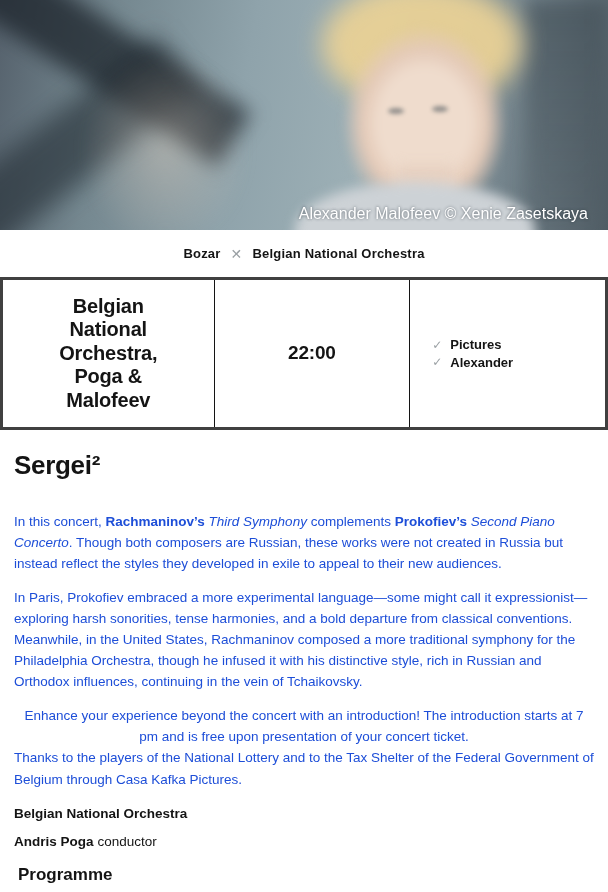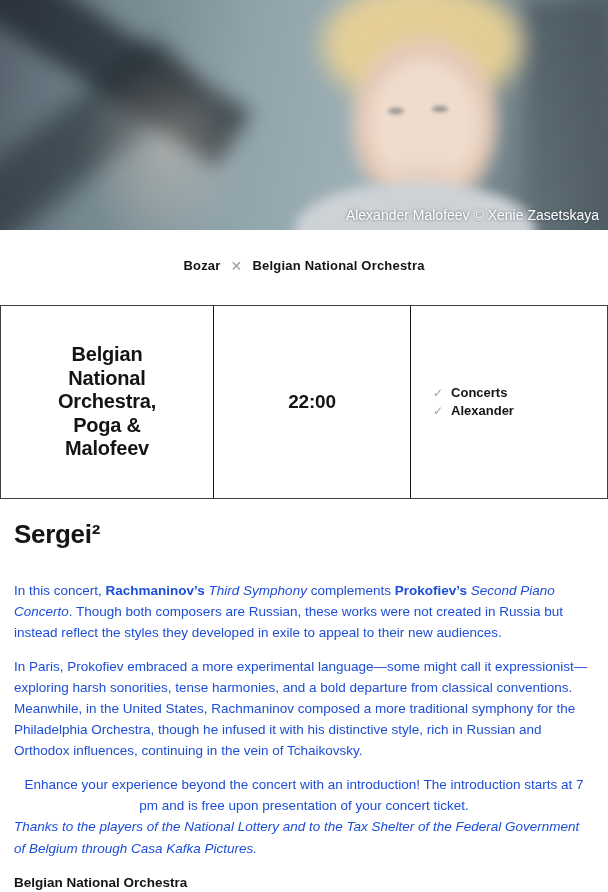--- a/index.html
+++ b/index.html
@@ -29,53 +29,53 @@
   .eyeL { left:388px; top:108px; width:16px; height:6px; border-radius:50%;
            background:rgba(70,80,88,.55); filter:blur(2px); }
   .eyeR { left:432px; top:106px; width:16px; height:6px; border-radius:50%;
            background:rgba(70,80,88,.55); filter:blur(2px); }
   .neck { left:398px; top:165px; width:56px; height:55px; background:#e7d1c1; filter:blur(6px); }
   .shirt { left:295px; top:182px; width:240px; height:95px; border-radius:55% 55% 0 0;
            background:#cdd2d6; filter:blur(6px); }
   .rightdark { left:525px; top:0; width:83px; height:230px;
            background:linear-gradient(rgba(58,70,78,.55), rgba(84,96,104,.30)); filter:blur(9px); }
   .hero-credit {
-    position:absolute; right:9px; bottom:7px; z-index:5;
-    font-size:14px; color:#ffffff; text-shadow:0 0 3px rgba(40,50,60,.7);
+    position:absolute; right:20px; bottom:7px; z-index:5;
+    font-size:16px; color:#ffffff; text-shadow:0 0 3px rgba(40,50,60,.7);
   }
 
   
   .partner-line {
-    height:47px; display:flex; justify-content:center;
-    font-size:13px; font-weight:bold; letter-spacing:.2px;margin-top:28px;
+    height:47px; display:flex; align-items:center; justify-content:center;
+    font-size:13px; font-weight:bold; letter-spacing:.2px;
   }
   .partner-line .sep { color:#9aa0a4; margin:0 10px; font-weight:normal; font-size:14px; }
 
   
   .info-grid {
-    display:flex; width:608px; height:194px;
-    border:1px solid #404040;
+    display:flex; width:608px; height:153px;
+    border:3px solid #404040;
   }
   .info-cell { display:flex; flex-direction:column; align-items:center; justify-content:center; }
   .cell-title { width:213px; border-right:1px solid #141414; text-align:center; }
   .cell-title .event-title {
     font-size:20px; font-weight:bold; line-height:1.18; max-width:136px; letter-spacing:-.2px;
   }
   .cell-date { width:197px; border-right:1px solid #141414; text-align:center; }
   .cell-date .date-line { font-size:19px; font-weight:bold; line-height:1.5; letter-spacing:-.2px; }
   .cell-tags { width:196px; align-items:flex-start; justify-content:center; padding-left:22px; }
   .tag-item { display:flex; align-items:center; font-size:13px; font-weight:bold; line-height:1.35; cursor:pointer; }
   .tag-item .check { color:#9aa0a4; font-weight:normal; font-size:12px; margin-right:8px; }
 
   
   .article { padding:20px 14px 0 14px; }
   .page-title { font-size:26px; font-weight:bold; letter-spacing:-.3px; margin-bottom:30px; }
   .article p { font-size:13.5px; line-height:1.56; margin-bottom:13px; color:#1d4ed8; }
   .article p.tight { margin-bottom:0;text-align:center; }
-  .italic { font-style:italic; }
+  .italic { }
   .credits { margin-top:16px; }
   .credit-line { font-size:13.5px; margin-bottom:13px; }
   .credit-line .credit-name { font-weight:bold; }
   .credit-line .credit-role { font-weight:normal; margin-left:4px; }
   .programme { padding-left:4px; margin-top:16px; }
   .programme-heading { font-size:17px; font-weight:bold; margin-bottom:6px; }
 </style>
 </head>
 <body>
 
@@ -102,21 +102,21 @@
 <div class="info-grid">
   <div class="info-cell cell-title">
     <div class="event-title">Belgian National Orchestra, Poga &amp; Malofeev</div>
   </div>
   <div class="info-cell cell-date">
     <div class="date-line">22:00</div>
   </div>
   <div class="info-cell cell-tags">
     <div class="tag-item">
       <span class="check">✓</span>
-      <span>Concerts</span>
+      <span>Pictures</span>
     </div>
     <div class="tag-item">
       <span class="check">✓</span>
       <span>Alexander</span>
     </div>
   </div>
 </div>
 
 <div class="article">
   <h1 class="page-title">Sergei²</h1>
@@ -125,19 +125,22 @@
 
   <p>In Paris, Prokofiev embraced a more experimental language—some might call it expressionist—exploring harsh sonorities, tense harmonies, and a bold departure from classical conventions. Meanwhile, in the United States, Rachmaninov composed a more traditional symphony for the Philadelphia Orchestra, though he infused it with his distinctive style, rich in Russian and Orthodox influences, continuing in the vein of Tchaikovsky.</p>
 
   <p class="tight">Enhance your experience beyond the concert with an introduction! The introduction starts at 7 pm and is free upon presentation of your concert ticket.</p>
   <p class="italic">Thanks to the players of the National Lottery and to the Tax Shelter of the Federal Government of Belgium through Casa Kafka Pictures.</p>
 
   <div class="credits">
     <div class="credit-line">
       <span class="credit-name">Belgian National Orchestra</span><span class="credit-role"></span>
     </div>
+    <div class="credit-line">
+      <span class="credit-name">Andris Poga</span><span class="credit-role">conductor</span>
+    </div>
   </div>
 
   <div class="programme">
     <div class="programme-heading">Programme</div>
 
   </div>
 </div>
 
 </body></html>

